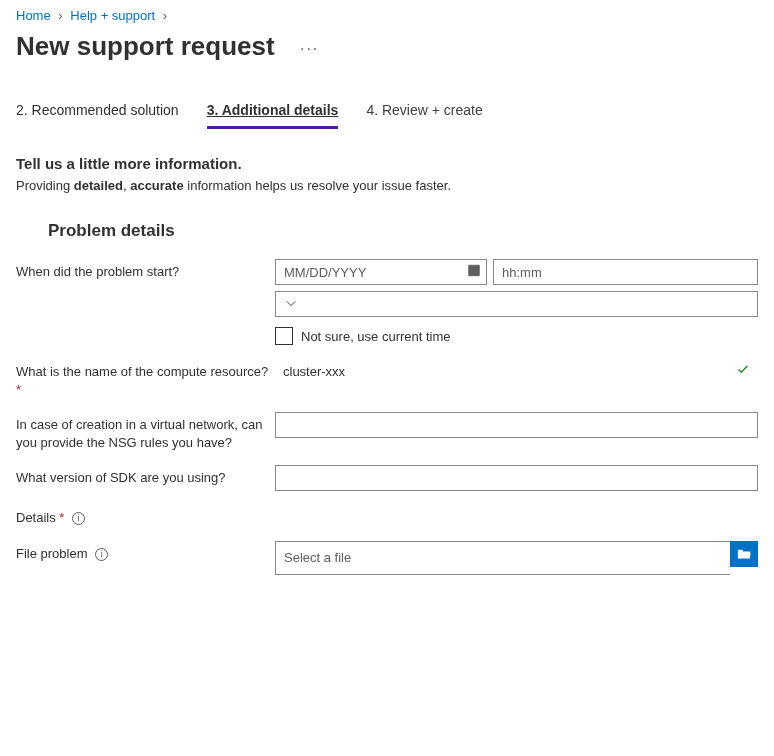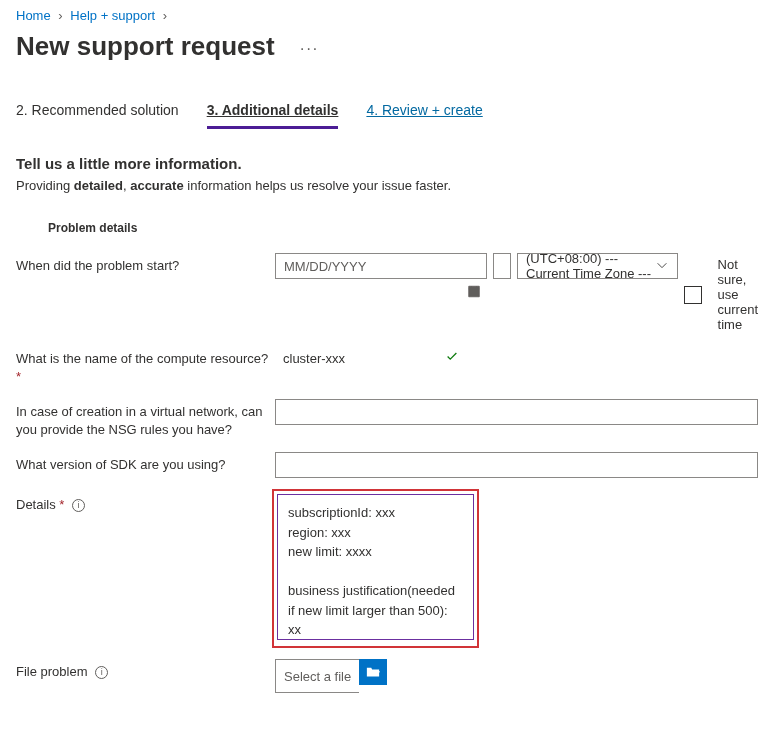--- a/index.html
+++ b/index.html
@@ -14,47 +14,47 @@
   a { color: #0072c6; text-decoration: none; }
   .breadcrumb { font-size: 13px; margin-bottom: 6px; }
   .breadcrumb .sep { color: #605e5c; margin: 0 4px; }
   .breadcrumb .crumb { color: #0072c6; }
   h1.title { font-size: 26px; font-weight: 600; margin: 2px 0 6px 0; display: inline-block; }
   .title-row { display: flex; align-items: center; gap: 25px; margin-bottom: 30px; }
   .more-dots { color: #605e5c; font-size: 16px; letter-spacing: 1px; cursor: pointer; }
   .tabs { display: flex; gap: 28px; border-bottom: none; margin-bottom: 26px; }
   .tab { font-size: 14px; padding: 4px 0 8px 0; color: #323130; cursor: pointer; }
   .tab.active { font-weight: 600; border-bottom: 3px solid #4c1d95; text-decoration: underline; }
-  .tab.disabled { color: #0369a1; cursor: default; text-decoration: underline; }
+  .tab.disabled { color: #404040; cursor: default; }
   h2.section-lead { font-size: 15px; font-weight: 700; margin-bottom: 6px; }
   p.helper { font-size: 13px; color: #323130; margin-bottom: 28px; }
   p.helper b { font-weight: 700; }
-  h3.group { font-size: 12px; font-weight: 700; margin: 8px 0 18px 0; padding-left: 32px; }
+  h3.group { font-size: 17px; font-weight: 700; margin: 8px 0 18px 0; padding-left: 32px; }
   .form-row { display: flex; align-items: flex-start; margin-bottom: 14px; }
   .form-label { width: 259px; flex-shrink: 0; font-size: 13px; color: #323130; padding-top: 4px; line-height: 1.35; }
   .form-label .req { color: #a4262c; }
   .form-label .info-icon { display:inline-block; width:13px; height:13px; border:1px solid #605e5c; border-radius:50%; font-size:9px; line-height:11px; text-align:center; color:#605e5c; margin-left:4px; vertical-align:middle; cursor:help; }
-  .form-field { flex: 1; display:flex; flex-direction:row; gap:6px; }
+  .form-field { flex: 1; display:flex; flex-direction:column; gap:6px; }
   .hstack { display:flex; gap:6px; }
   input[type=text], .select, textarea, .file-input {
     width: 100%;
     height: 26px;
     border: 1px solid #8a8886;
     padding: 0 8px;
     font-size: 13px;
     font-family: inherit;
     background: #fff;
     color: #323130;
   }
   input[type=text]::placeholder, .placeholder { color: #605e5c; }
   .date-input { position: relative; }
   .date-input .cal-icon { position:absolute; right:6px; top:50%; transform:translateY(-50%); color:#605e5c; pointer-events:none; }
   .select { display:flex; align-items:center; justify-content:space-between; cursor:pointer; }
   .select .chev { color:#323130; }
-  .checkbox-row { display:flex; align-items:center; gap:16px; margin-top:4px; }
+  .checkbox-row { display:flex; align-items:center; gap:8px; margin-top:4px; }
   .checkbox { width:18px; height:18px; border:1px solid #323130; background:#fff; cursor:pointer; flex-shrink:0; }
   .valid-input { border-color:#6b2fa0; position:relative; }
   .valid-input .check { position:absolute; right:8px; top:50%; transform:translateY(-50%); color:#107c10; }
   textarea.details {
     height: 146px; padding:8px 10px; resize:none; border:1px solid #6b2fa0; line-height:1.5;
     white-space: pre-wrap;
   }
   .details-highlight { border: 2px solid #d13438; padding:3px; margin:-3px; }
   .file-row { display:flex; }
   .file-input { flex:1; display:flex; align-items:center; padding:16px 8px; border:1px solid #8a8886; border-right:none; height:21px; }
@@ -98,21 +98,20 @@
         <input type="text" placeholder="MM/DD/YYYY" style="">
         <span class="cal-icon">
           <svg class="icon" viewBox="0 0 16 16">
               <path fill="#605e5c" d="M2 2h12v12H2zM2 5h12M5 2v2M11 2v2" stroke="#605e5c" stroke-width="1"></path>
             </svg>
         </span>
       </div>
       <input type="text" style="flex: 1 1 0%;" placeholder="hh:mm">
     </div>
     <div class="select">
-      <span>(UTC+08:00) --- Current Time Zone ---</span>
       <span class="chev">
         <svg class="icon" viewBox="0 0 16 16">
             <path d="M3 6l5 5 5-5" stroke="#323130" stroke-width="1" fill="none"></path>
           </svg>
       </span>
     </div>
     <div class="checkbox-row">
       <div class="checkbox"></div>
       <span>Not sure, use current time</span>
     </div>
@@ -147,29 +146,20 @@
   <div class="form-field">
     <input type="text" style="">
   </div>
 </div>
 
 <div class="form-row">
   <div class="form-label">
     <span>Details </span><span class="req">*</span>
     <span class="info-icon">i</span>
   </div>
-  <div class="form-field">
-    <div class="details-highlight">
-      <textarea class="details" style="">subscriptionId: xxx
-region: xxx
-new limit: xxxx
-
-business justification(needed if new limit larger than 500): xx</textarea>
-    </div>
-  </div>
 </div>
 
 <div class="form-row" style="margin-bottom:0;">
   <div class="form-label">
     <span>File problem </span>
     <span class="info-icon">i</span>
   </div>
   <div class="form-field">
     <div class="file-row">
       <div class="file-input">

